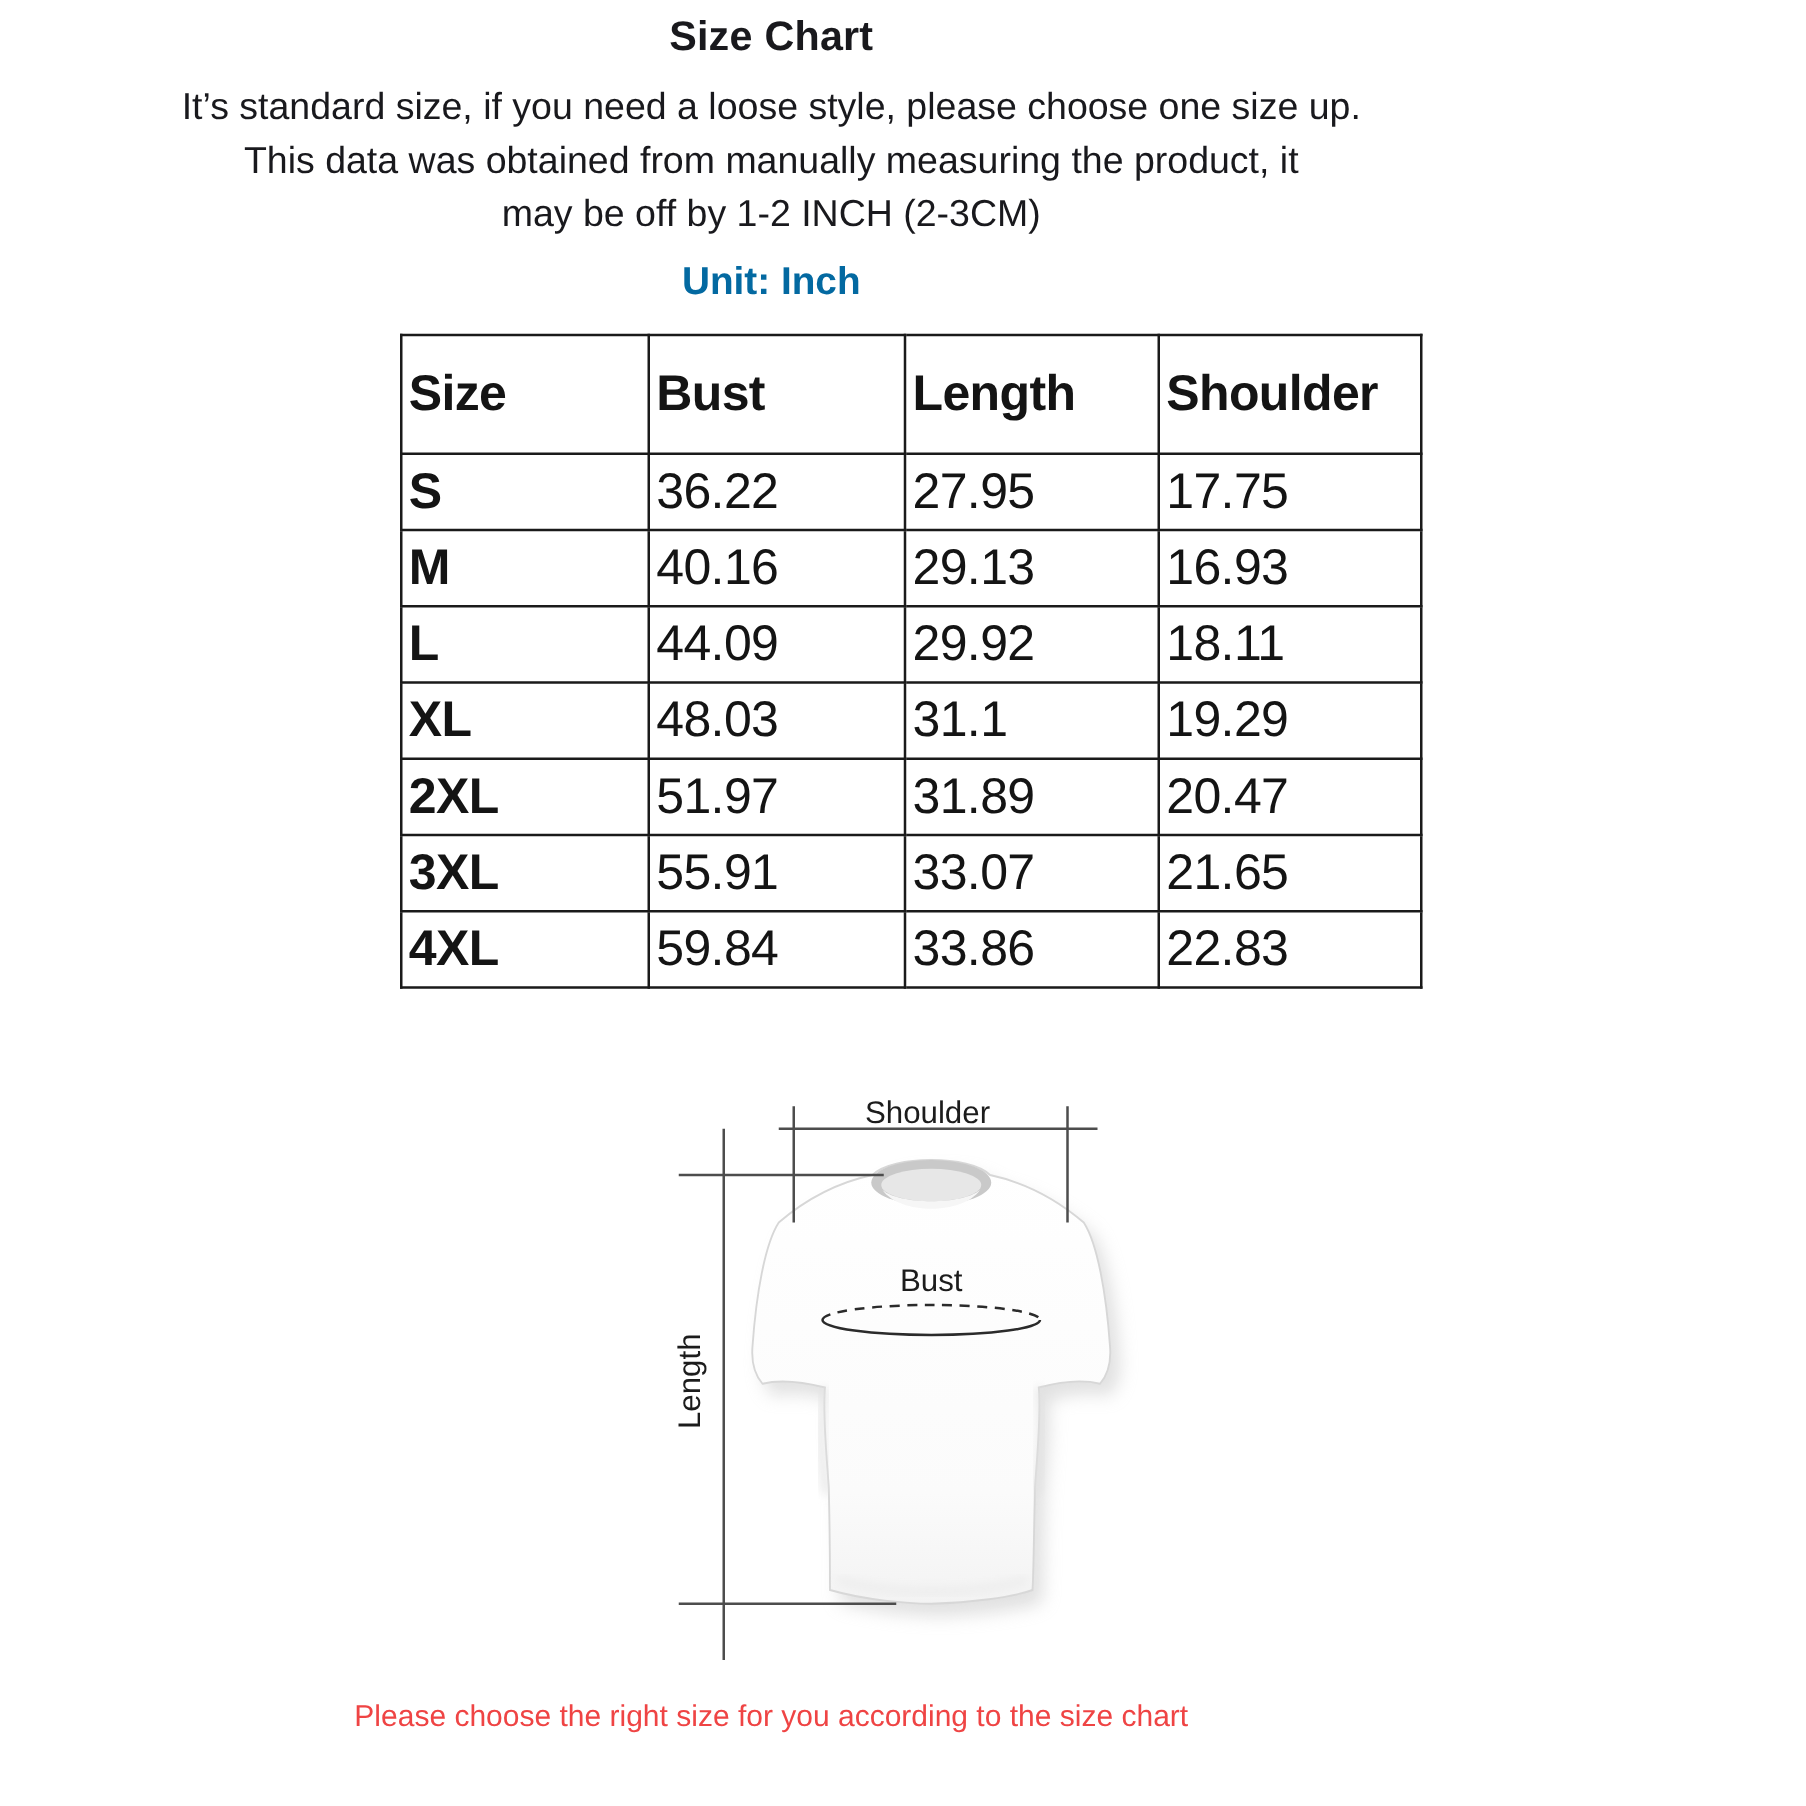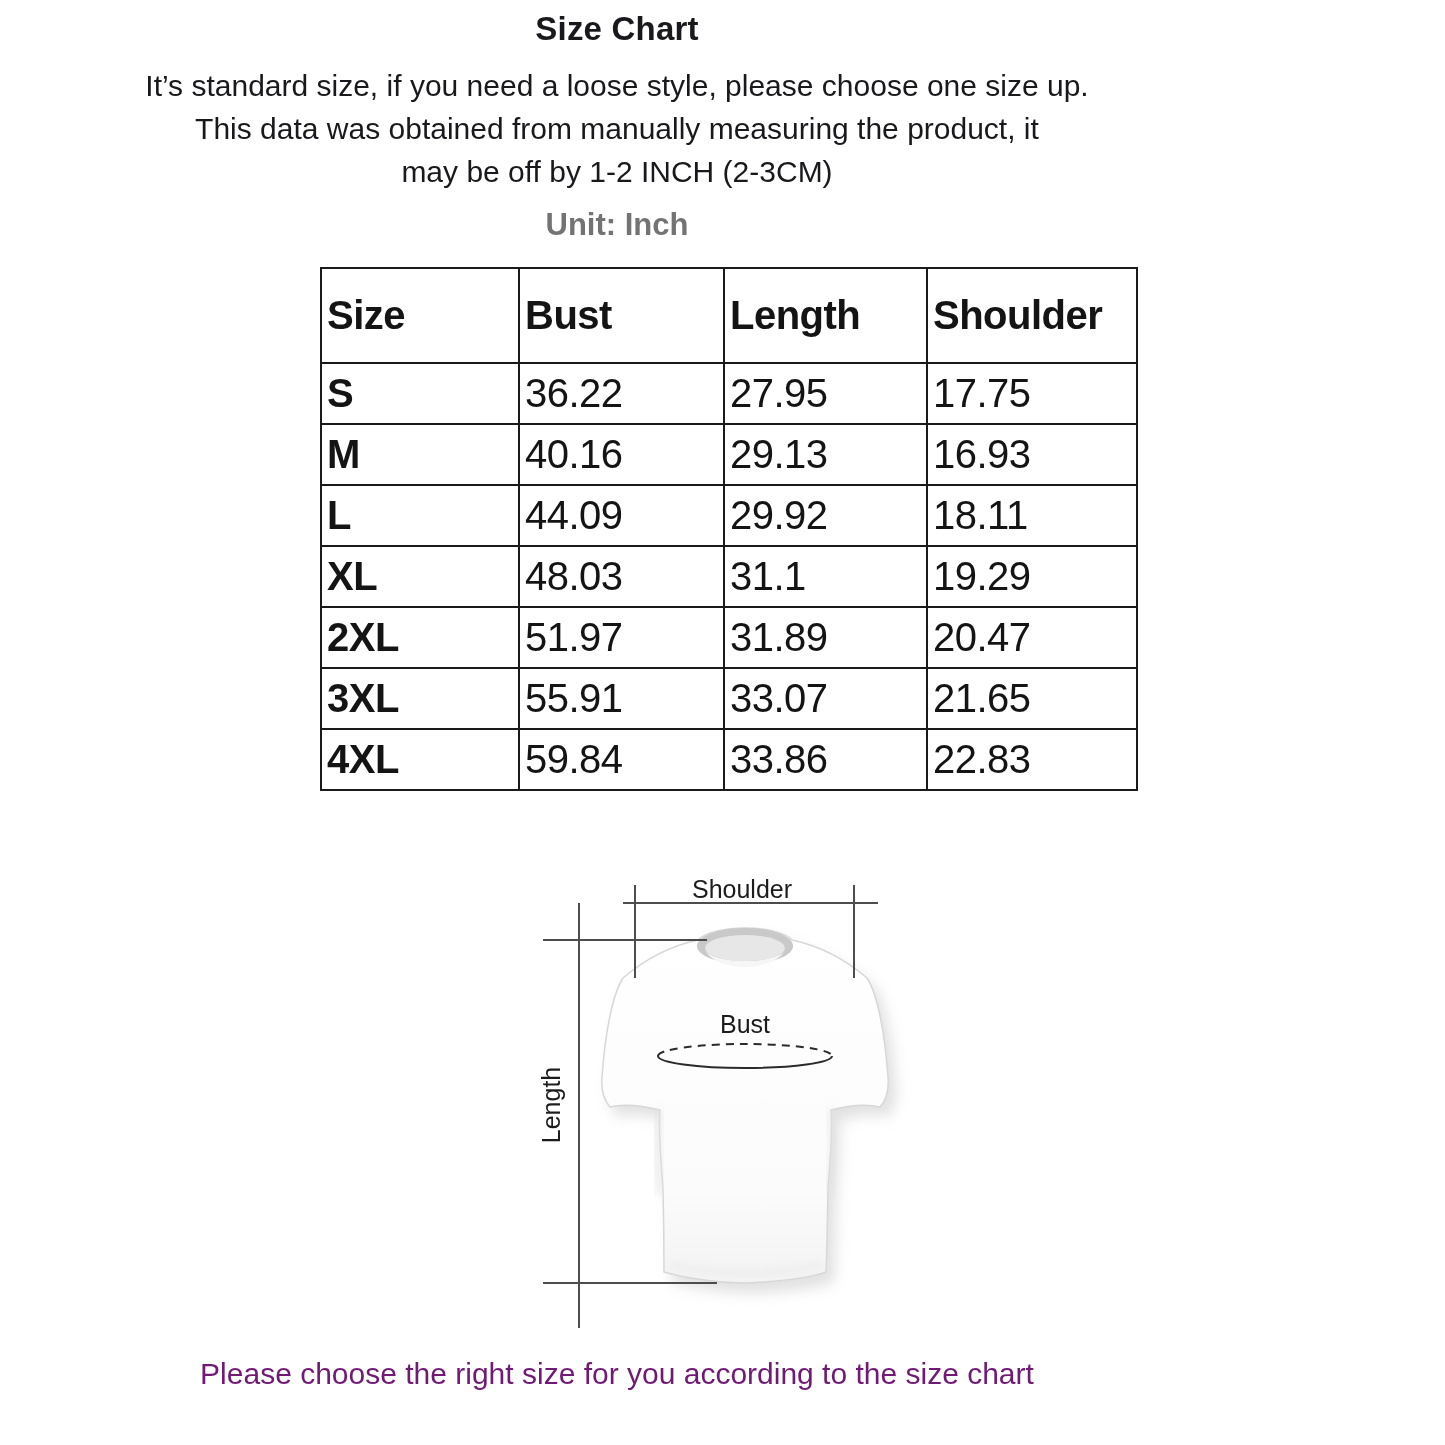--- a/index.html
+++ b/index.html
@@ -4,39 +4,39 @@
 <style>
   html,body{margin:0;padding:0;background:#ffffff;}
   body{font-family:"Liberation Sans",sans-serif;color:#161616;}
   .canvas{position:relative;width:1234px;height:1445px;background:#ffffff;overflow:hidden;}
 
   .title{position:absolute;top:10px;left:0;width:100%;text-align:center;
          font-size:33px;font-weight:700;letter-spacing:0.2px;color:#19191d;}
   .desc{position:absolute;top:64px;left:0;width:100%;text-align:center;
         font-size:30px;line-height:43px;font-weight:400;color:#19191d;}
   .unit{position:absolute;top:207px;left:0;width:100%;text-align:center;
-        font-size:31px;font-weight:700;color:#737373;}
+        font-size:31px;font-weight:700;color:#0369a1;}
 
   table.size-table{position:absolute;left:320px;top:267px;width:816px;
         border-collapse:collapse;table-layout:fixed;background:#ffffff;}
   table.size-table th,table.size-table td{
         border:2px solid #1a1a1a;padding:0 0 0 5px;text-align:left;vertical-align:middle;
         white-space:nowrap;overflow:hidden;}
   table.size-table thead tr{height:95px;margin-top:31px;}
   table.size-table tbody tr{height:61px;}
   table.size-table th{font-size:40px;font-weight:700;letter-spacing:-0.5px;color:#141414;}
   table.size-table td{font-size:40px;font-weight:400;letter-spacing:-0.5px;color:#141414;}
   table.size-table td:first-child{font-weight:700;}
 
   .diagram{position:absolute;left:530px;top:860px;width:440px;height:470px;}
   .diagram svg{display:block;}
   .measure-label{font-family:"Liberation Sans",sans-serif;font-size:25px;fill:#1c1c1c;}
 
   .footer{position:absolute;top:1352px;left:0;width:100%;text-align:center;
-        font-size:30px;line-height:44px;font-weight:400;color:#701a75;}
+        font-size:24px;line-height:44px;font-weight:400;color:#ef4444;}
 </style>
 </head>
 <body>
 
 <div class="canvas">
 
   <div class="title">Size Chart</div>
 
   <div class="desc">
       <div>It’s standard size, if you need a loose style, please choose one size up.</div>

